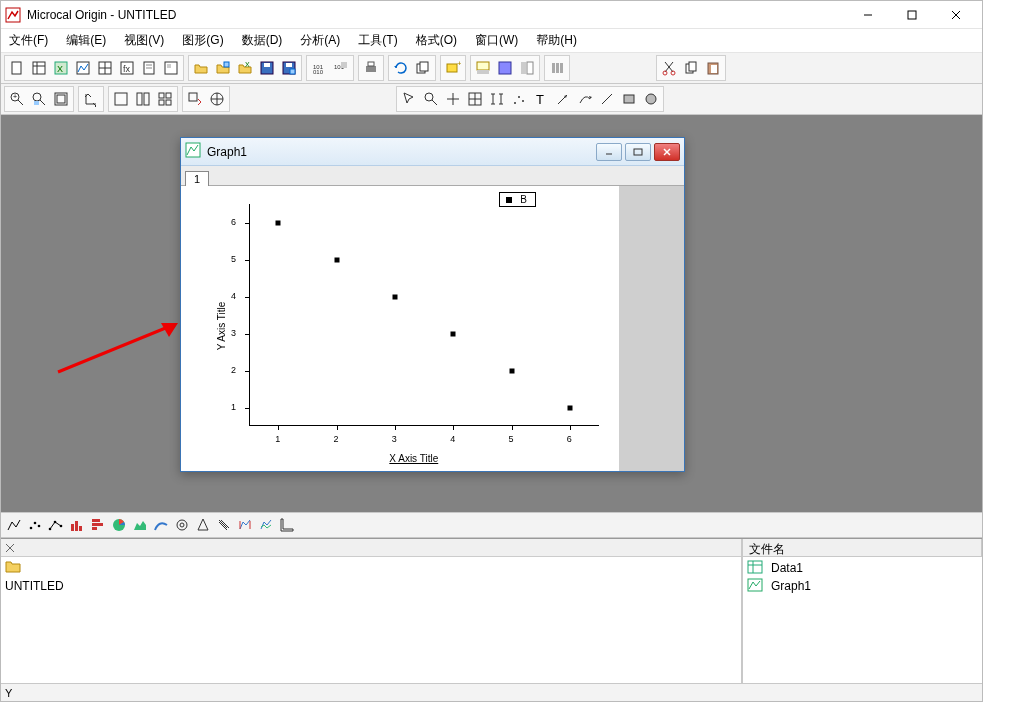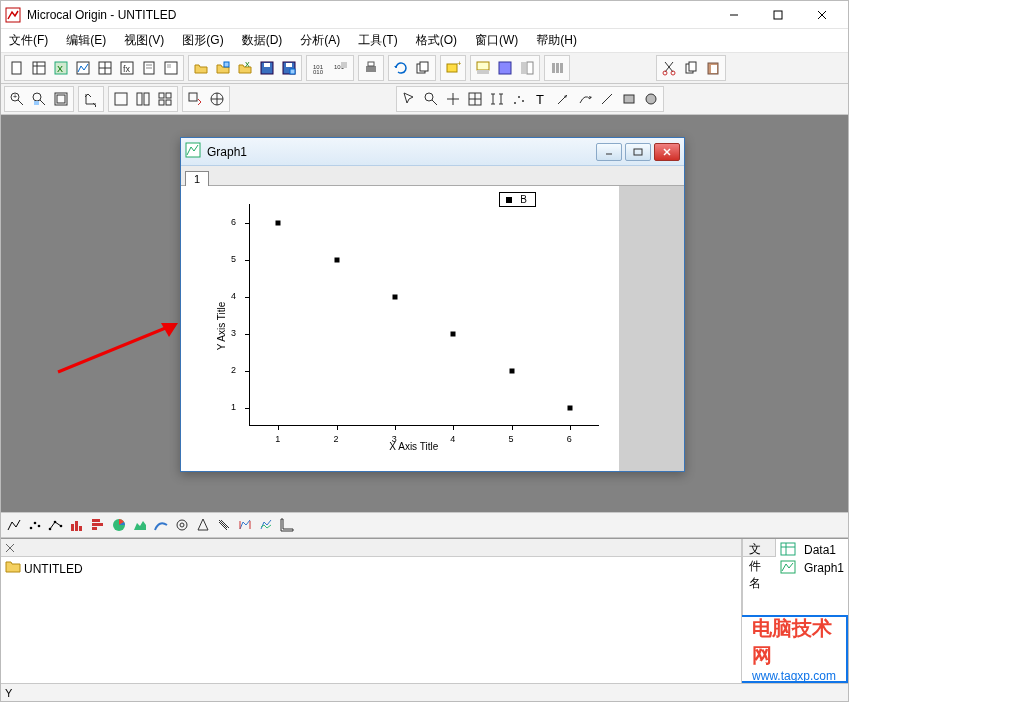--- a/index.html
+++ b/index.html
@@ -1,17 +1,17 @@
 <!DOCTYPE html>
 <html><head>
 <meta charset="utf-8">
 <style>
 * { margin:0; padding:0; box-sizing:border-box; font-family:"Microsoft YaHei","Segoe UI",Tahoma,sans-serif; }
 html,body { width:1031px; height:702px; overflow:hidden; background:#fff; }
-.app { width:849px; height:702px; display:flex; flex-direction:column; border:1px solid #bbb; }
+.app { width:983px; height:702px; display:flex; flex-direction:column; border:1px solid #bbb; }
 
 
 .titlebar { height:28px; background:#fff; display:flex; align-items:center; padding:0 4px; border-bottom:1px solid #e5e5e5; }
 .titlebar .icon { width:16px; height:16px; display:flex; align-items:center; justify-content:center; }
 .titlebar .title { font-size:12px; margin-left:6px; }
 .titlebar .spacer { flex:1; }
 .win-btn { width:44px; height:24px; display:flex; align-items:center; justify-content:center; }
 .win-btn svg { width:10px; height:10px; }
 
 
@@ -39,40 +39,40 @@
 .plot-area { flex:1; display:flex; position:relative; }
 .plot-canvas { position:relative; width:430px; height:280px; margin-left:8px; }
 .plot-right-gutter { flex:1; background:#cfcfcf; }
 
 
 .legend { position:absolute; right:83px; top:6px; border:1px solid #000; background:#fff; padding:1px 8px 1px 6px; display:flex; align-items:center; gap:8px; font-size:10px; }
 .legend .mk { width:6px; height:6px; background:#000; display:inline-block; }
 
 
 .yaxis-title { position:absolute; left:8px; top:50%; transform:translateY(-50%) rotate(-90deg); transform-origin:center; font-size:10px; white-space:nowrap; }
-.xaxis-title { position:absolute; left:50%; bottom:14px; transform:translateX(-30%); font-size:10px; }
+.xaxis-title { position:absolute; left:50%; bottom:2px; transform:translateX(-30%); font-size:10px;text-decoration:underline; }
 .plot-frame { position:absolute; left:60px; top:18px; right:20px; bottom:40px; }
 .axis-line { position:absolute; background:#000; }
 .tick-label { position:absolute; font-size:9px; }
 .point { position:absolute; width:5px; height:5px; background:#000; transform:translate(-50%,-50%); }
 
 
 .arrow { position:absolute; left:52px; top:202px; width:130px; height:60px; pointer-events:none; }
 
 
 .bottom-tools { height:26px; background:#f3f3f3; border-top:1px solid #c8c8c8; border-bottom:1px solid #c8c8c8; display:flex; align-items:center; padding:1px 2px; }
 .bottom-tools .tb-btn { width:21px; height:21px; }
 
 
 .lower { height:145px; display:flex; border-top:1px solid #999; }
 .project-tree { width:742px; border-right:2px solid #c8c8c8; display:flex; flex-direction:column; }
 .pt-header { height:18px; background:#f0f0f0; border-bottom:1px solid #ccc; display:flex; align-items:center; }
 .pt-body { flex:1; background:#fff; font-size:12px; padding:2px 4px; overflow:auto; display:flex; align-items:flex-start; }
-.tree-icon { display:inline-flex; gap:3px; align-items:flex-end; }
-.file-list { flex:1; display:flex; flex-direction:row; position:relative;justify-content:center; }
+.tree-icon { display:inline-flex; gap:3px; align-items:flex-start;flex-direction:column; }
+.file-list { flex:1; display:flex; flex-direction:column; position:relative;justify-content:center; }
 .fl-header { height:18px; background:#f0f0f0; border-bottom:1px solid #c8c8c8; font-size:12px; padding:2px 6px; border-right:1px solid #c8c8c8; }
 .fl-body { flex:1; background:#fff; font-size:12px; padding:2px 4px; }
 .fl-item { display:flex; align-items:center; gap:8px; height:18px; }
 
 
 .status { height:18px; border-top:1px solid #c8c8c8; background:#f3f3f3; font-size:11px; padding-left:4px; display:flex; align-items:center; }
 
 
 .watermark { position:absolute; right:0; bottom:0; display:flex; align-items:stretch; height:68px; }
 .wm-tag { background:#0f74e8; color:#fff; font-weight:900; font-size:36px; padding:6px 14px; display:flex; align-items:center; letter-spacing:2px; font-family:Arial,sans-serif; }
@@ -657,24 +657,20 @@
         <div class="fl-item">
           <span><svg width="16" height="14" viewBox="0 0 16 14">
                 <rect x="1" y="1" width="14" height="12" fill="#fff" stroke="#2a6"></rect>
                 <polyline points="2,11 6,4 9,8 13,3" fill="none" stroke="#2a6"></polyline>
               </svg></span>
           <span>Graph1</span>
         </div>
       </div>
 
       <div class="watermark">
-        <div class="wm-txt">
-          <div class="l1">电脑技术网</div>
-          <div class="l2">www.tagxp.com</div>
-        </div>
       </div>
     </div>
   </div>
 
   <div class="status">
     <span>Y</span>
   </div>
 
 </div>
 

